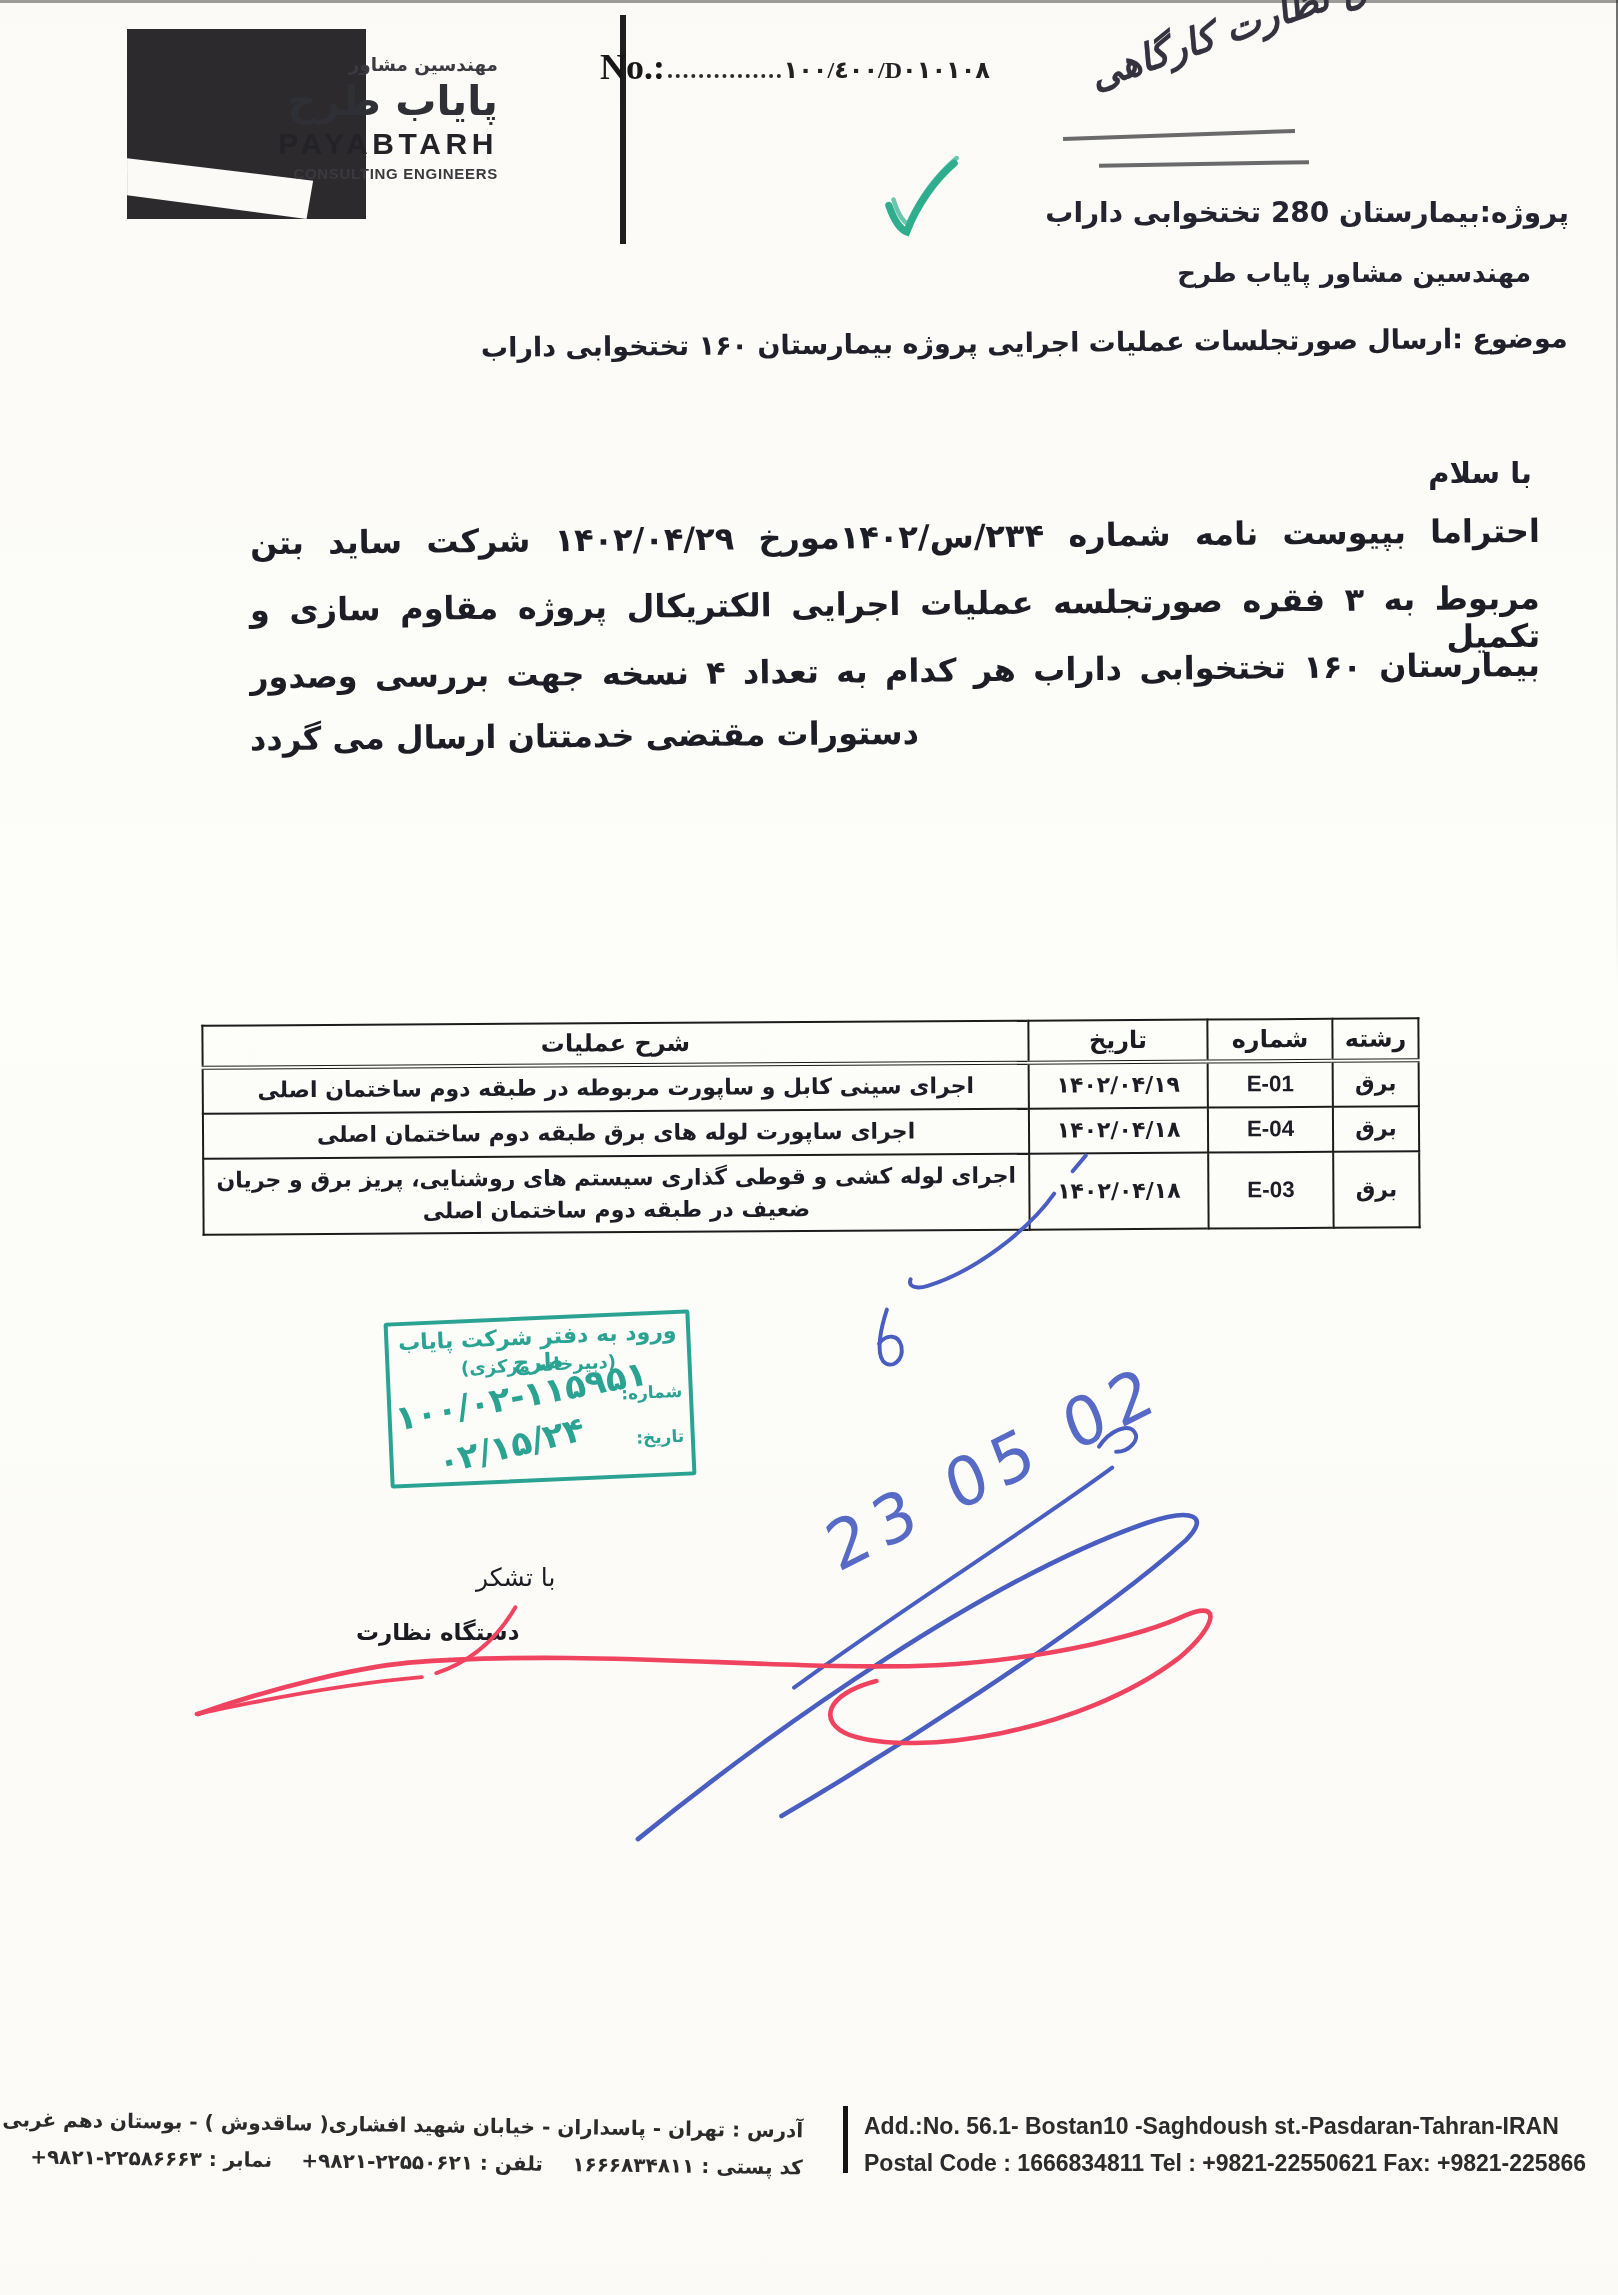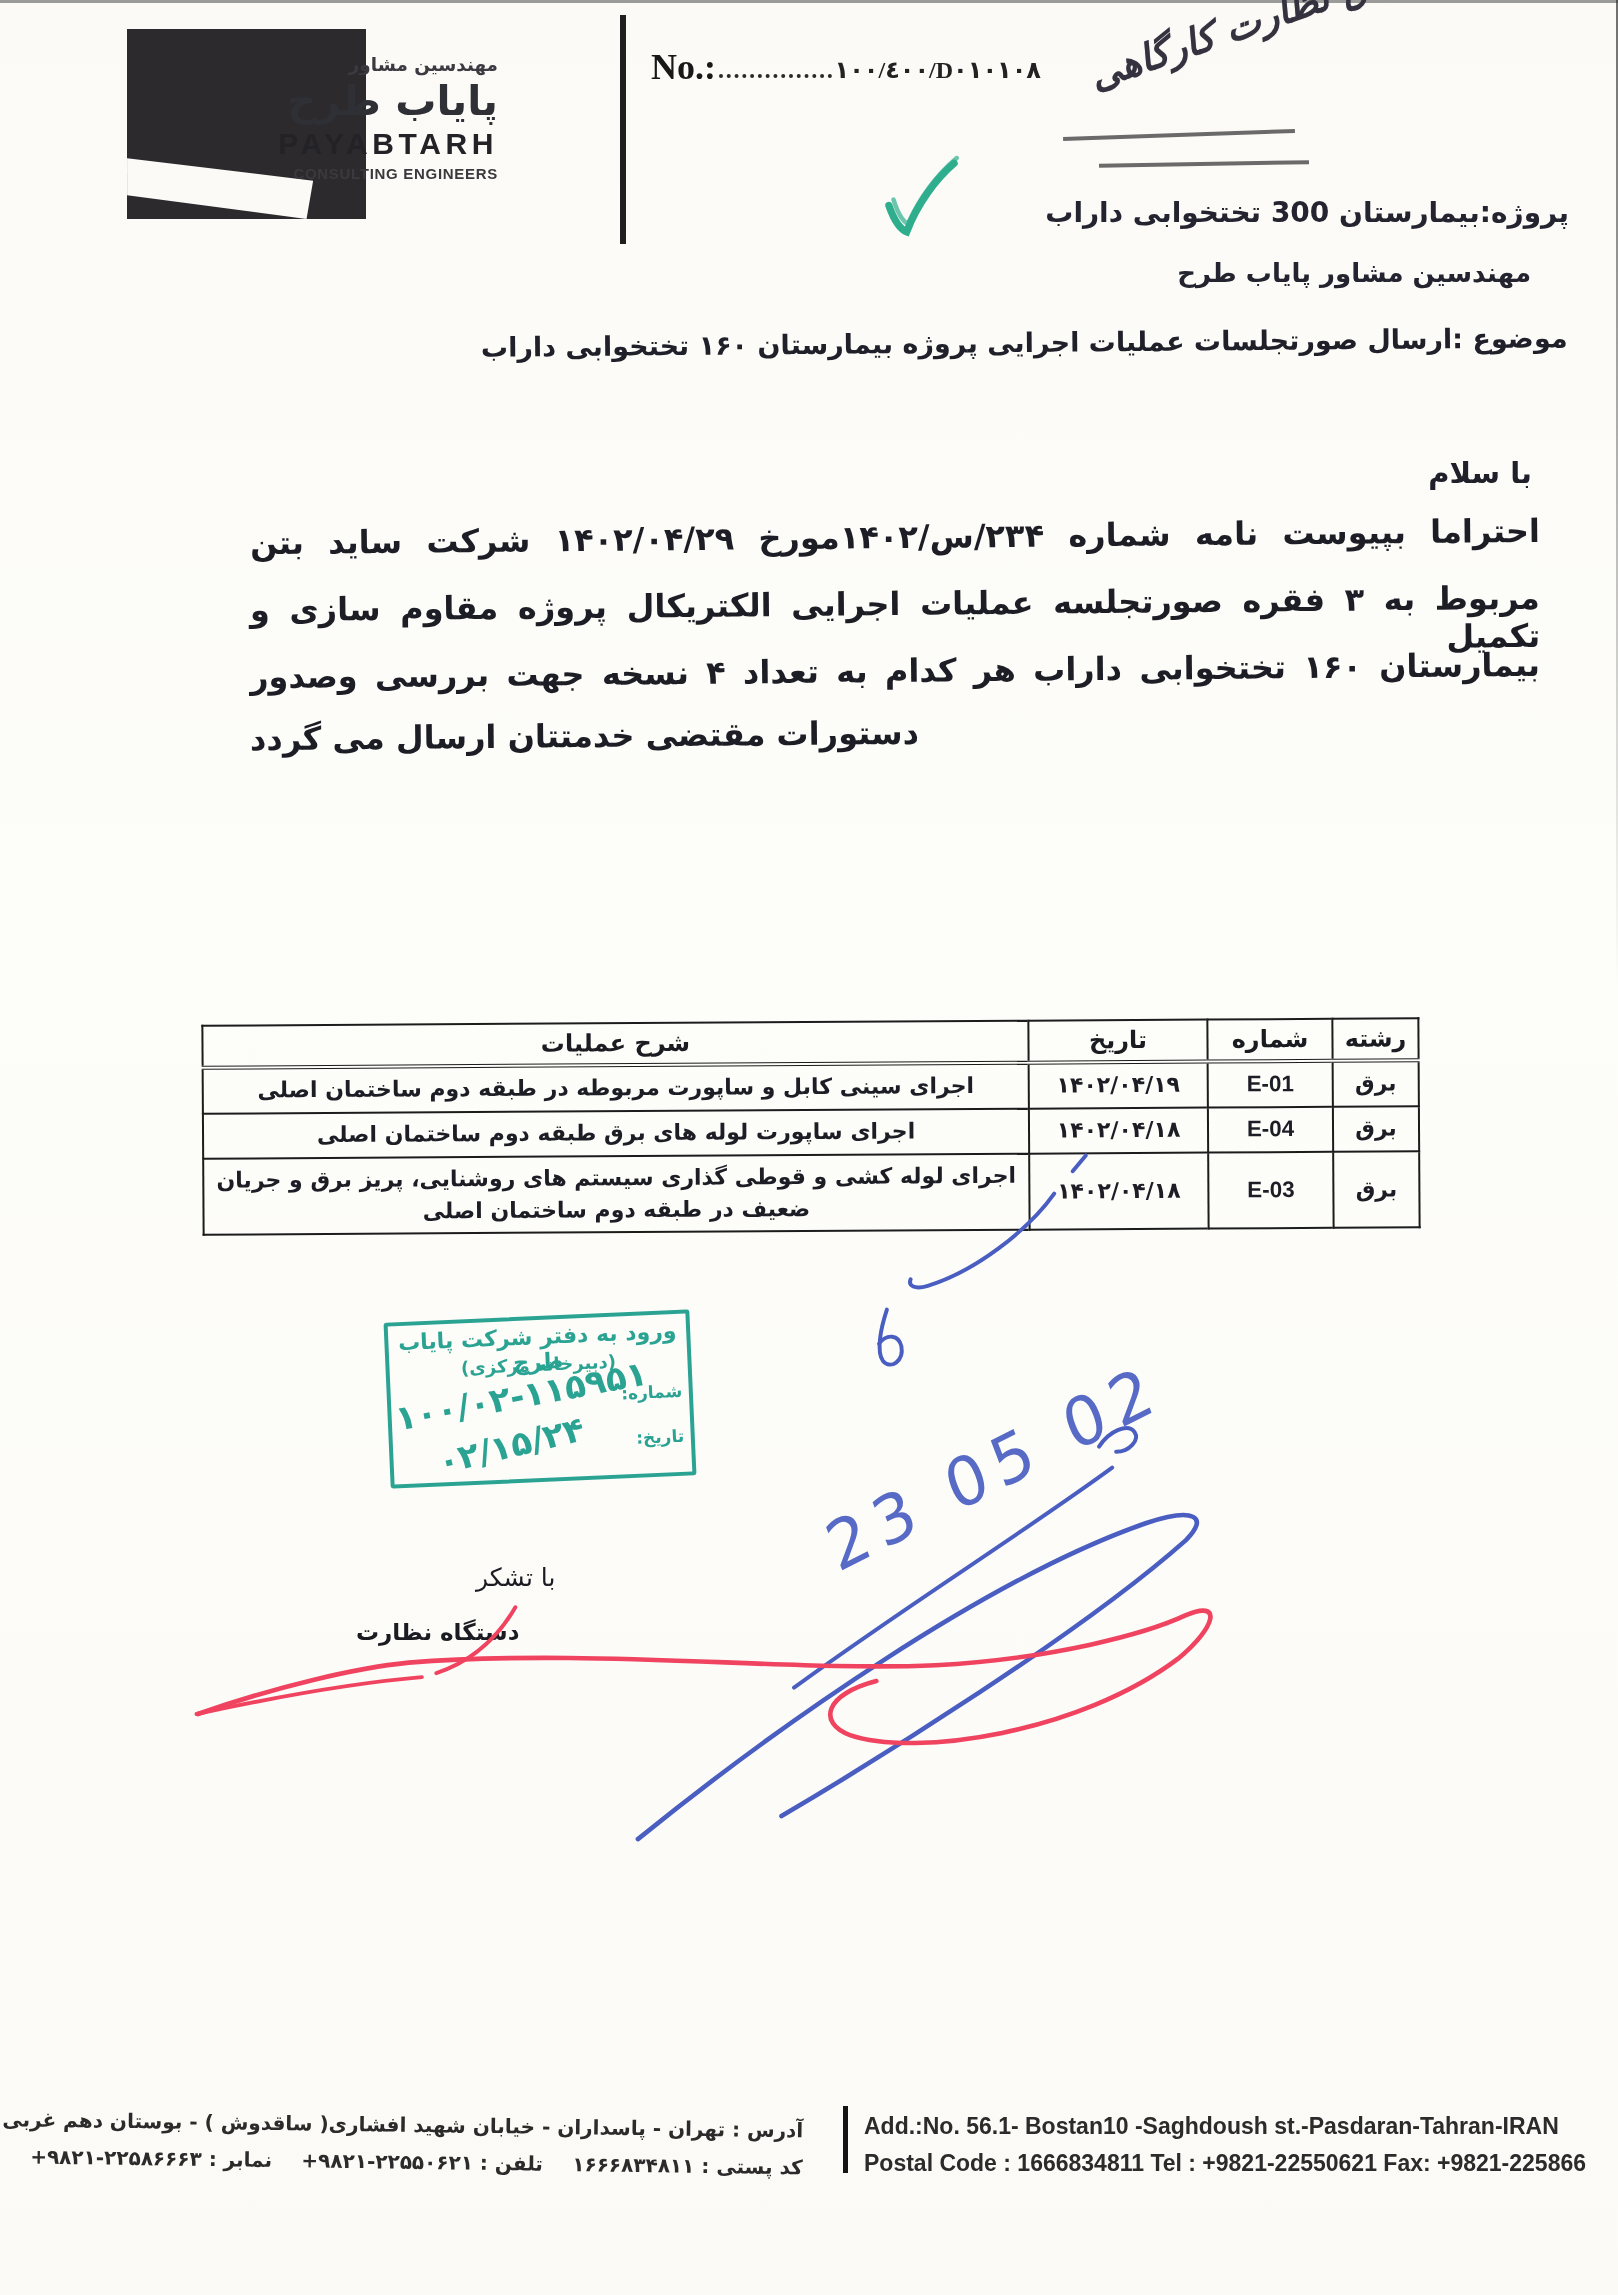--- a/index.html
+++ b/index.html
@@ -19,21 +19,21 @@
   .logo-box{left:127px;top:29px;width:239px;height:190px;background:#2c2a2d;}
   .logo-text{left:277px;top:54px;width:221px;text-align:right;}
   .logo-fa-small{font-size:18.4px;font-weight:700;color:#3a3a40;}
   .logo-fa-name{font-size:41px;font-weight:700;color:#2f2f36;line-height:1.05;margin-top:5.3px;}
   .logo-en-name{font-family:"Liberation Sans",sans-serif;font-size:30px;font-weight:800;letter-spacing:4.6px;color:#232327;margin-top:4px;}
   .logo-en-sub{font-family:"Liberation Sans",sans-serif;font-size:15px;font-weight:700;letter-spacing:0.7px;color:#3a3a3e;margin-top:4px;}
 
   .vrule{left:620px;top:14.5px;width:6px;height:229px;background:#1f1f1f;}
 
   
-  .ref-row{left:651px;width:390px;height:42px;display:flex;align-items:flex-end;direction:ltr;}
+  .ref-row{left:600px;width:390px;height:42px;display:flex;align-items:flex-end;direction:ltr;}
   .ref-label{font-family:"Liberation Serif",serif;font-weight:700;font-size:36px;color:#181818;line-height:1;}
   .ref-dots{flex:1;border-bottom:4.6px dotted #2a2a2a;margin:0 2.6px 6.6px 2.6px;height:0.7px;}
   .ref-dots-fixed{width:86px;flex:0 0 auto;border-bottom:4.6px dotted #2a2a2a;margin:0 2.6px 6.6px 2.6px;height:0.7px;}
   .ref-value{font-family:"Liberation Serif","DejaVu Sans",serif;font-weight:700;font-size:24px;color:#222;direction:ltr;unicode-bidi:isolate;padding-bottom:1.3px;}
   .ref-value-faint{font-size:20px;color:#6b6b6b;font-weight:700;padding-bottom:2.6px;direction:rtl;unicode-bidi:isolate;}
 
   
   .supervision{left:1029px;top:78px;width:553px;font-size:38px;font-weight:700;font-style:italic;
     color:#33323e;transform:rotate(-19deg);transform-origin:left bottom;direction:rtl;text-align:center;
     text-shadow:0 0 0.7px #44445088;}
@@ -111,21 +111,21 @@
 
   <div class="abs ref-row" style="top:43px;">
     <span class="ref-label">No.:</span>
     <span class="ref-dots"></span>
     <span class="ref-value">١٠٠/٤٠٠/D٠١٠١٠٨</span>
   </div>
 
   <div class="abs supervision">مخصوص نظارت کارگاهی</div>
   <div class="abs sup-line1"></div>
   <div class="abs sup-line2"></div>
-  <div class="abs project">پروژه:بیمارستان 300 تختخوابی داراب</div>
+  <div class="abs project">پروژه:بیمارستان 280 تختخوابی داراب</div>
   <div class="abs firm">مهندسین مشاور پایاب طرح</div>
 
   <div class="abs subject">موضوع :ارسال صورتجلسات عملیات اجرایی پروژه بیمارستان ۱۶۰ تختخوابی داراب</div>
   <div class="abs salutation">با سلام</div>
   <div class="abs bline" style="top:518px;">احتراما بپیوست نامه شماره ۲۳۴/س/۱۴۰۲مورخ ۱۴۰۲/۰۴/۲۹ شرکت ساید بتن</div>
   <div class="abs bline" style="top:585px;">مربوط به ۳ فقره صورتجلسه عملیات اجرایی الکتریکال پروژه مقاوم سازی و تکمیل</div>
   <div class="abs bline" style="top:652px;">بیمارستان ۱۶۰ تختخوابی داراب هر کدام  به تعداد ۴  نسخه جهت بررسی وصدور</div>
   <div class="abs bline-last" style="top:717px;">دستورات مقتضی خدمتتان ارسال می گردد</div>
 
   <div class="abs ops-table">

